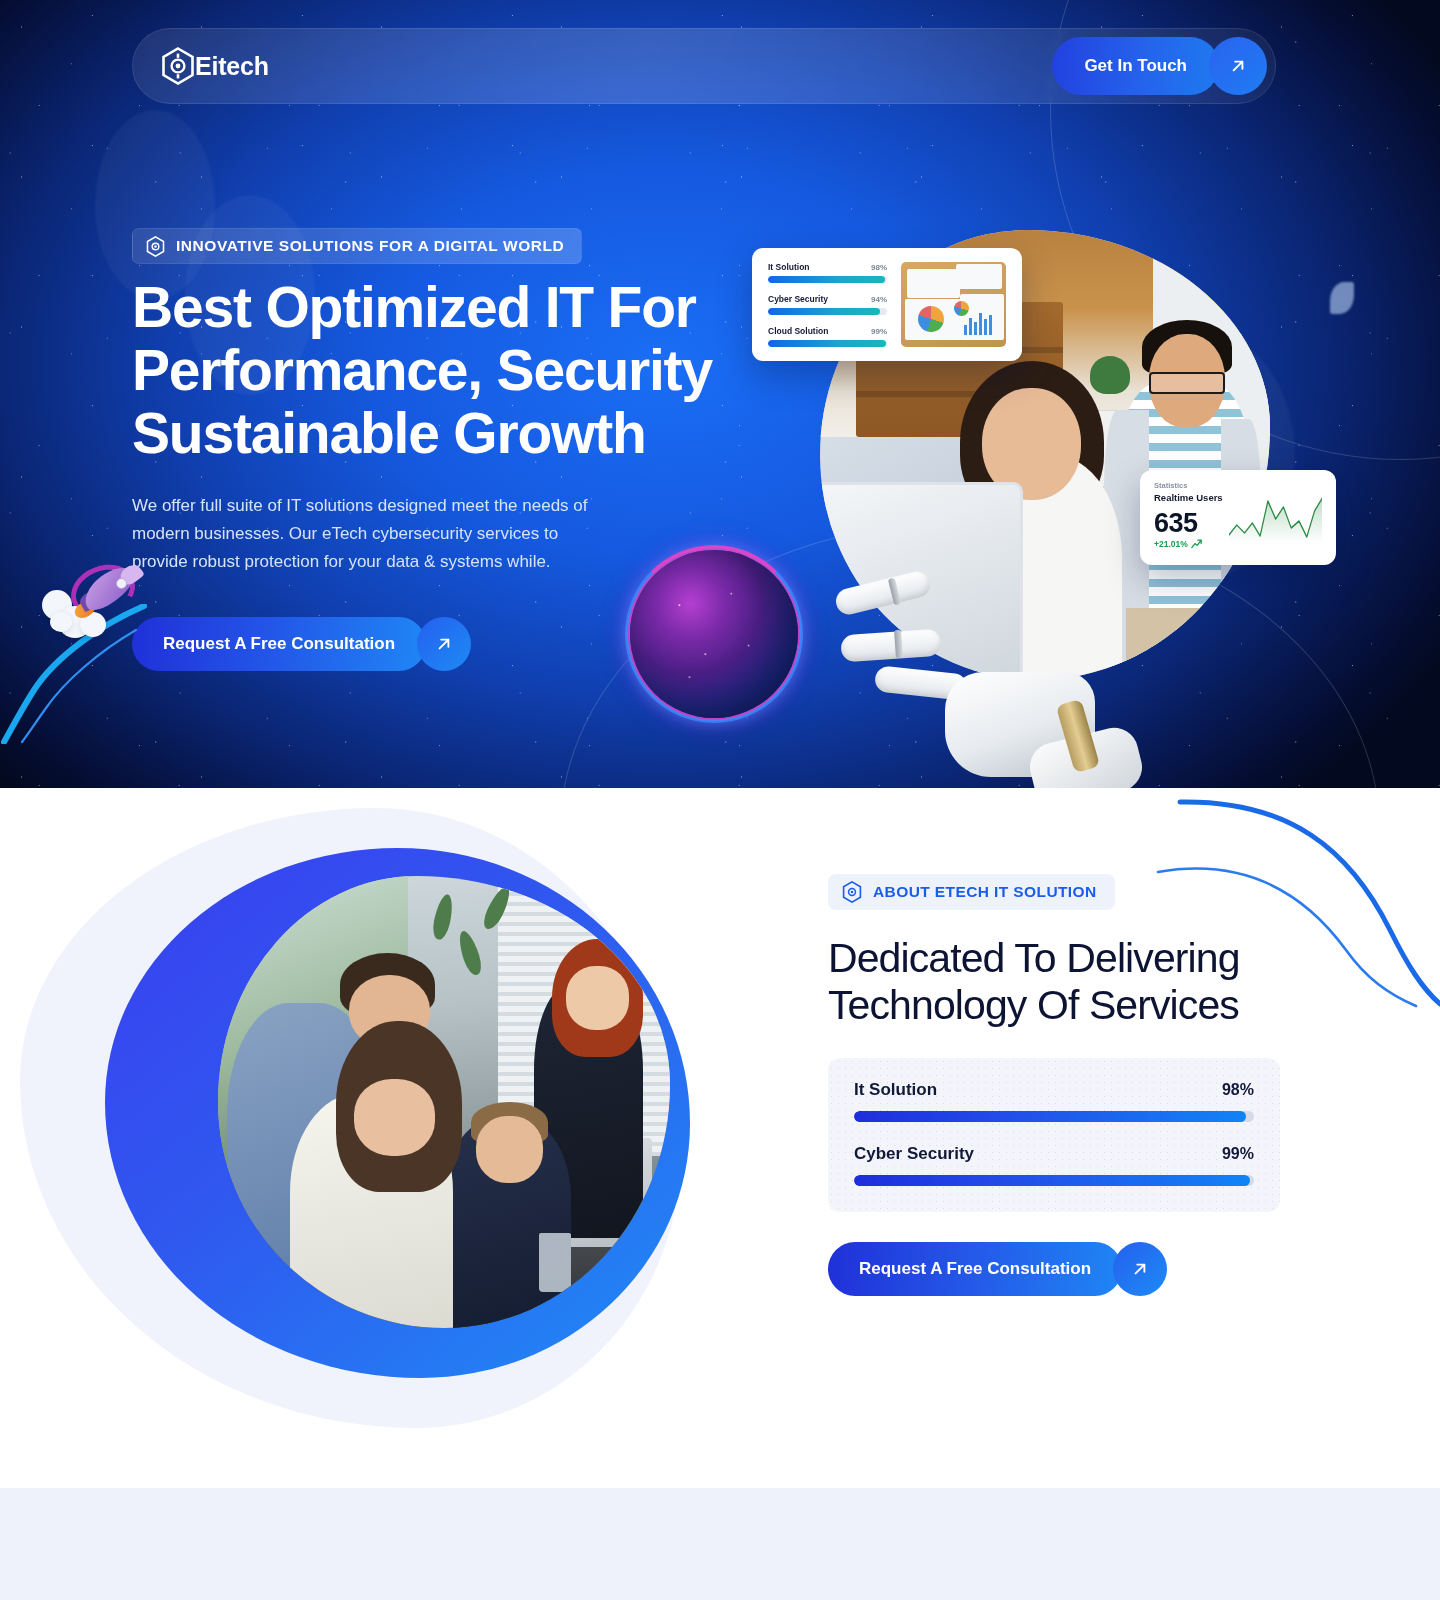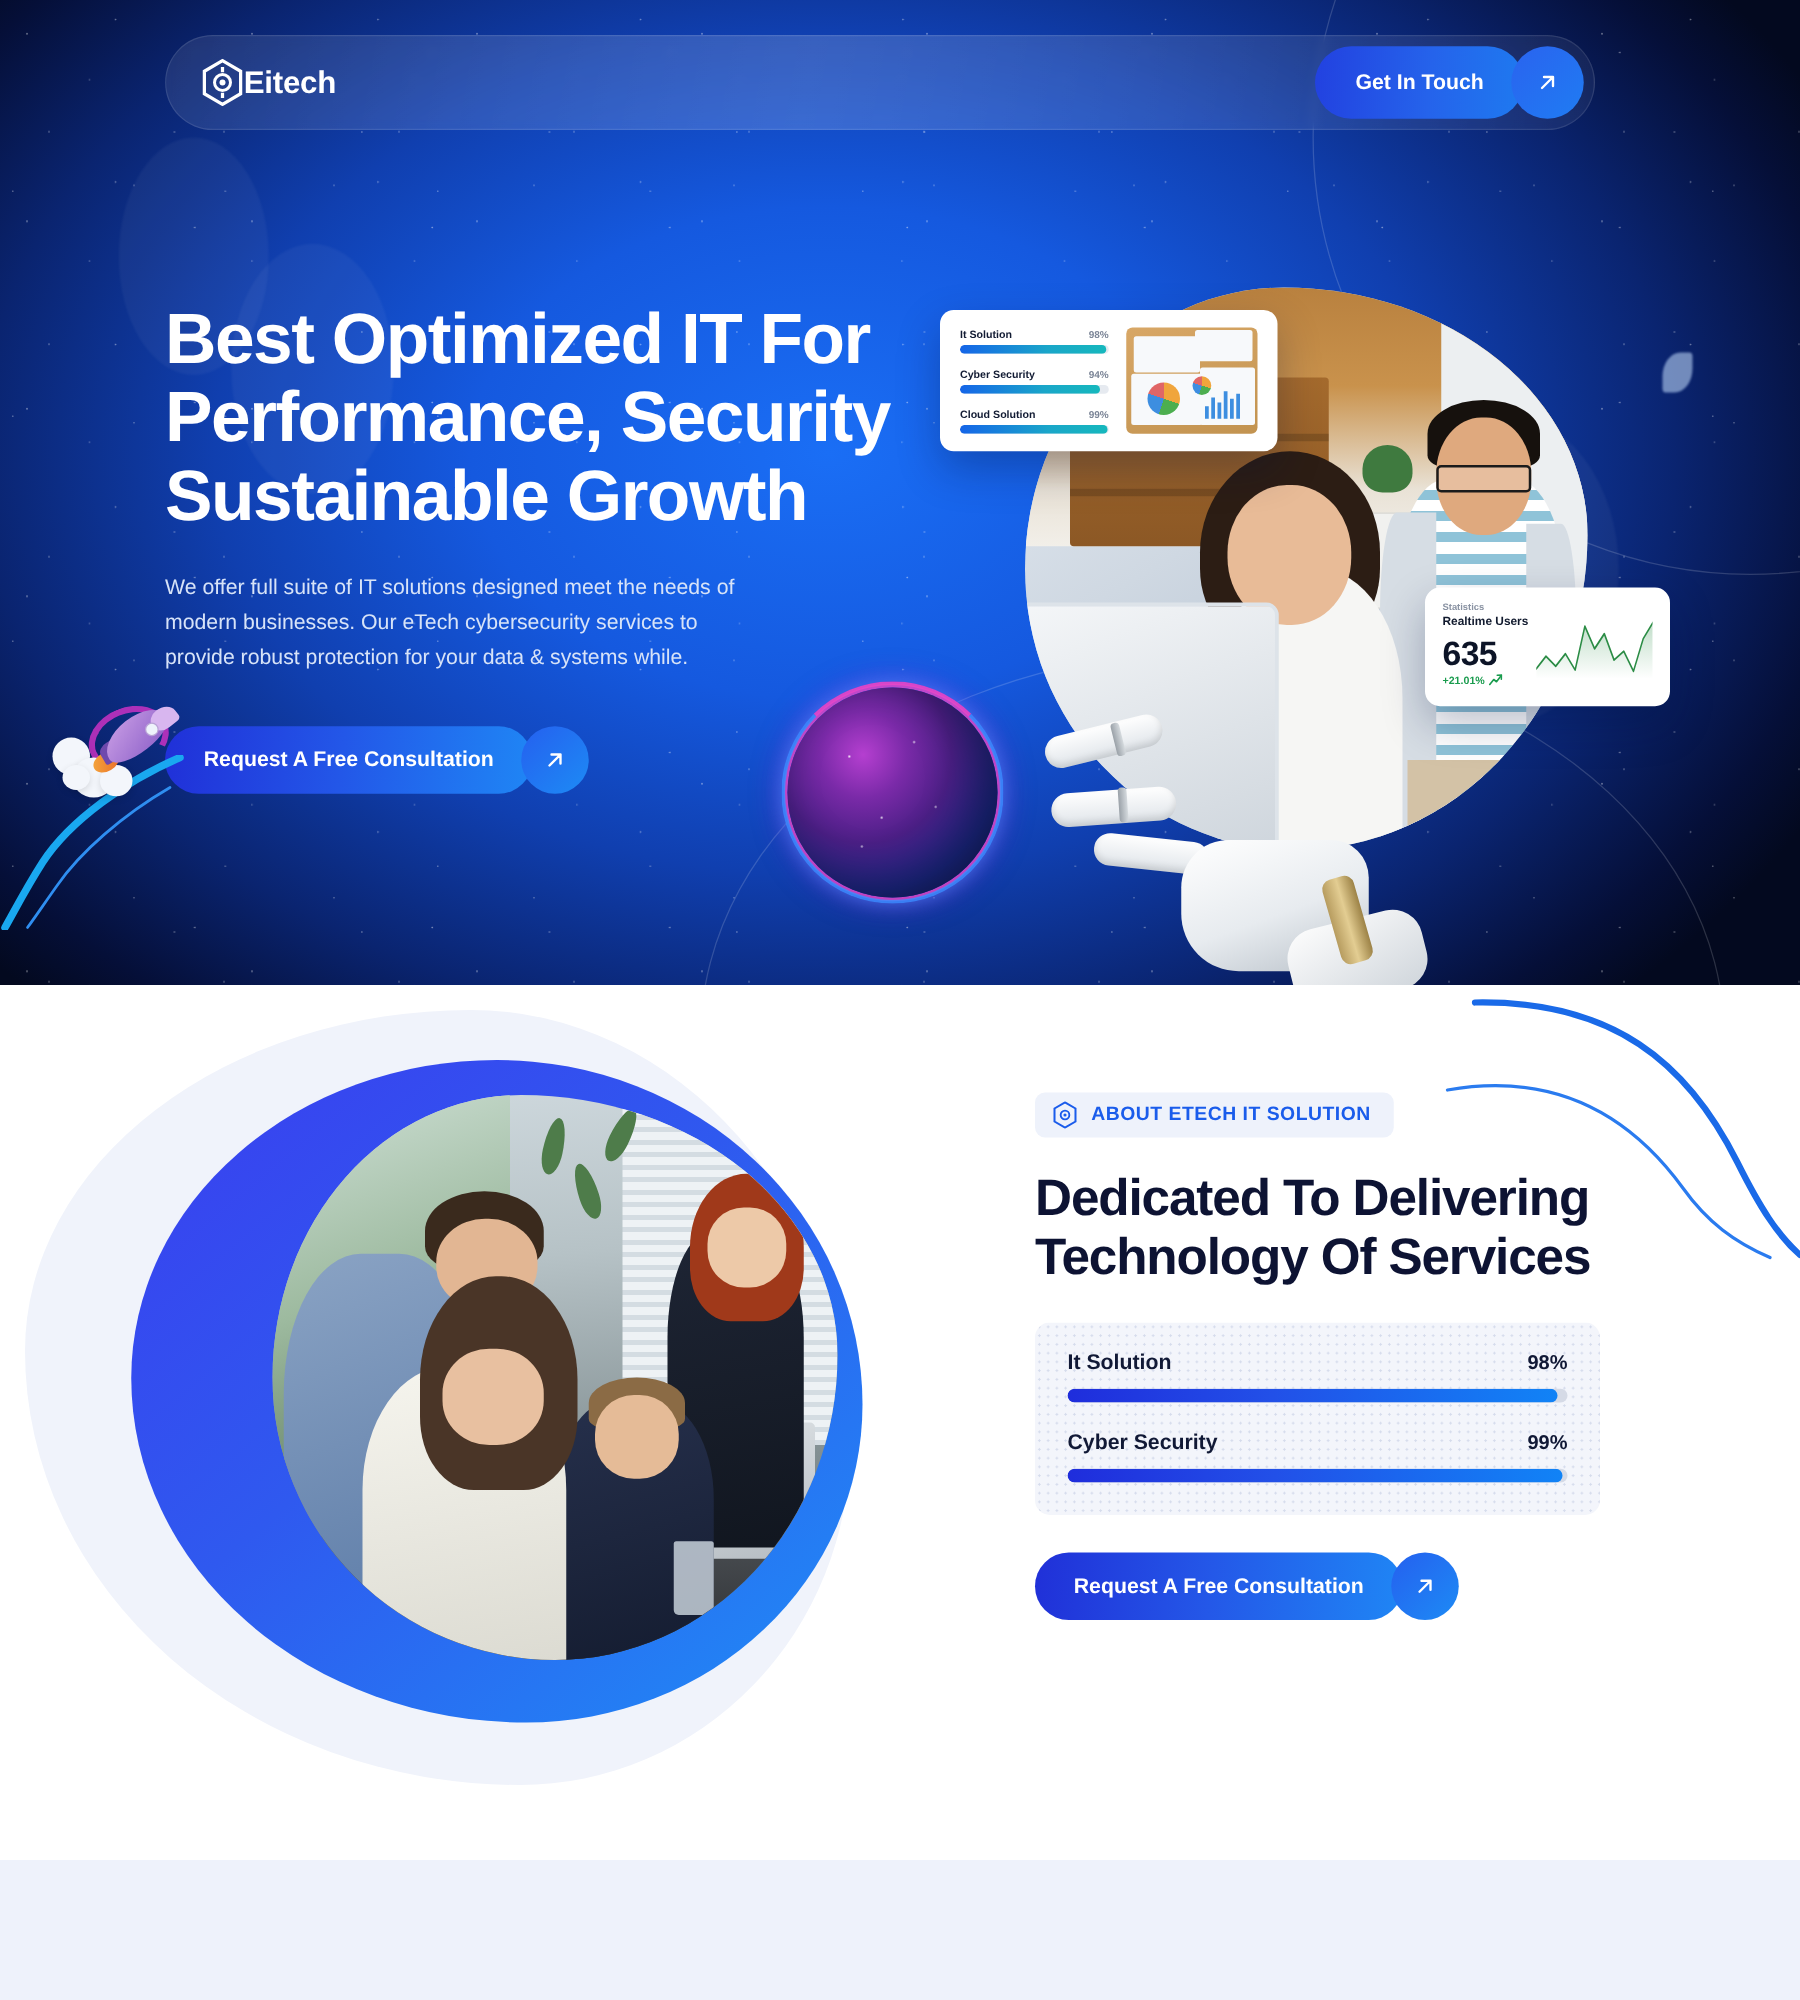--- a/index.html
+++ b/index.html
@@ -293,21 +293,21 @@
     background:rgba(230,240,246,.72); border-radius:2px 2px 4px 4px; }
 
   .about-right { position:absolute; left:828px; top:86px; width:470px; }
   .about-badge {
     display:inline-flex; align-items:center; gap:11px;
     height:36px; padding:0 18px 0 14px; border-radius:8px; background:#eef2fb;
   }
   .about-badge-text { color:#1a5ceb; font-size:15.5px; font-weight:700; letter-spacing:.4px; white-space:nowrap; }
   .about-title {
     margin-top:25px; color:#0d1333; font-size:41px; line-height:47px;
-    font-weight:700; letter-spacing:-.9px; max-width:450px;
+    font-weight:400; letter-spacing:-.9px; max-width:450px;
   }
   .about-desc { margin-top:22px; color:#5e6880; font-size:16px; line-height:26px; max-width:440px; }
 
   .skills-card {
     margin-top:29px; width:452px; border-radius:12px; padding:22px 26px 26px;
     background:#f3f5fb;
     background-image:radial-gradient(circle, rgba(170,182,214,.40) 0.8px, transparent 0.8px);
     background-size:7px 7px;
   }
   .skill + .skill { margin-top:22px; }
@@ -361,20 +361,28 @@
         <button class="nav-cta">Get In Touch</button>
         <span class="nav-cta-arrow">
           <svg width="20" height="20" viewBox="0 0 20 20">
             <path d="M5.6 14.4 L14.4 5.6 M7.2 5.6 L14.4 5.6 L14.4 12.8" fill="none" stroke="#fff" stroke-width="1.9" stroke-linecap="round" stroke-linejoin="round"></path>
           </svg>
         </span>
       </div>
     </nav>
 
     <div class="hero-left">
+      <div class="hero-badge">
+        <svg width="19" height="21" viewBox="0 0 34 38">
+          <path d="M17 1.5 L31.5 10 L31.5 28 L17 36.5 L2.5 28 L2.5 10 Z" fill="none" stroke="#fff" stroke-width="2.8"></path>
+          <circle cx="17" cy="19" r="6" fill="none" stroke="#fff" stroke-width="2.6"></circle>
+          <circle cx="17" cy="19" r="2.2" fill="#fff"></circle>
+        </svg>
+        <span class="hero-badge-text">INNOVATIVE SOLUTIONS FOR A DIGITAL WORLD</span>
+      </div>
 
       <h1 class="hero-title">Best Optimized IT For Performance, Security Sustainable Growth</h1>
       <p class="hero-desc">We offer full suite of IT solutions designed meet the needs of modern businesses. Our eTech cybersecurity services to provide robust protection for your data &amp; systems while.</p>
 
       <div class="hero-cta-row">
         <button class="btn-primary">Request A Free Consultation</button>
         <span class="btn-arrow">
           <svg width="20" height="20" viewBox="0 0 20 20">
             <path d="M5.6 14.4 L14.4 5.6 M7.2 5.6 L14.4 5.6 L14.4 12.8" fill="none" stroke="#fff" stroke-width="1.9" stroke-linecap="round" stroke-linejoin="round"></path>
           </svg>

